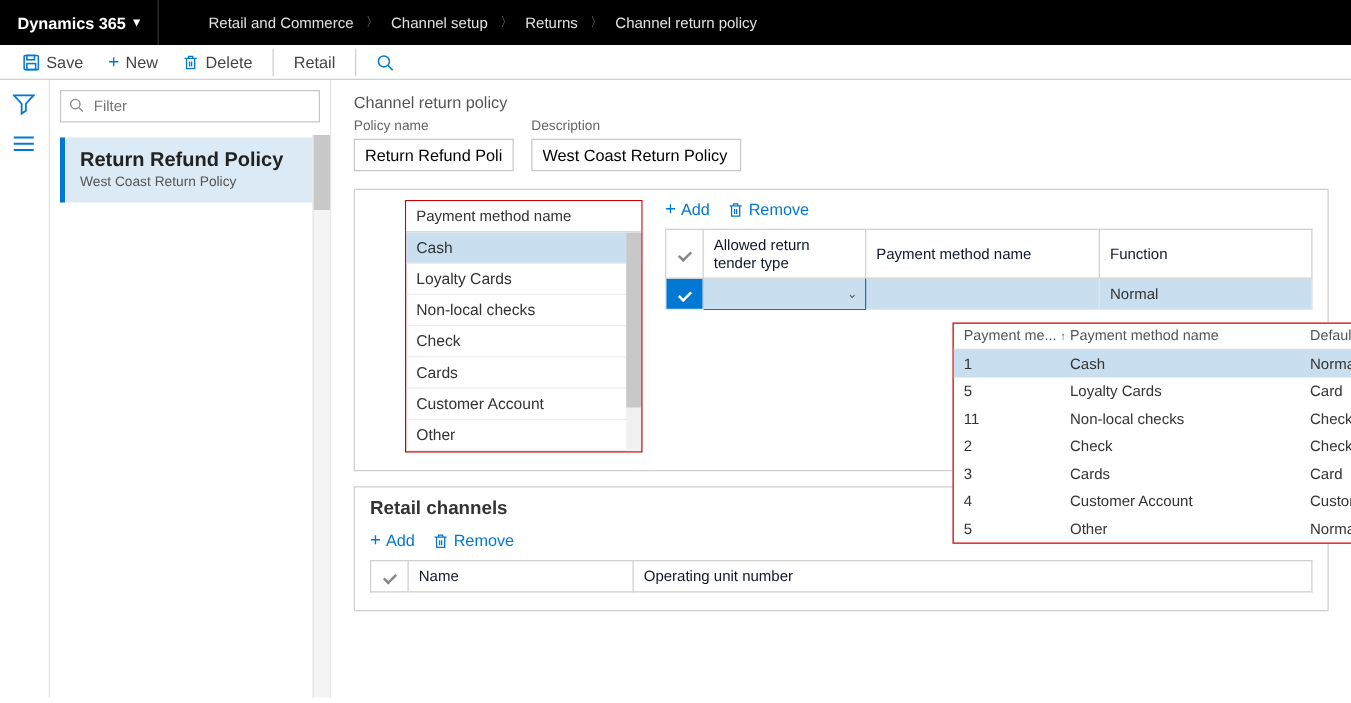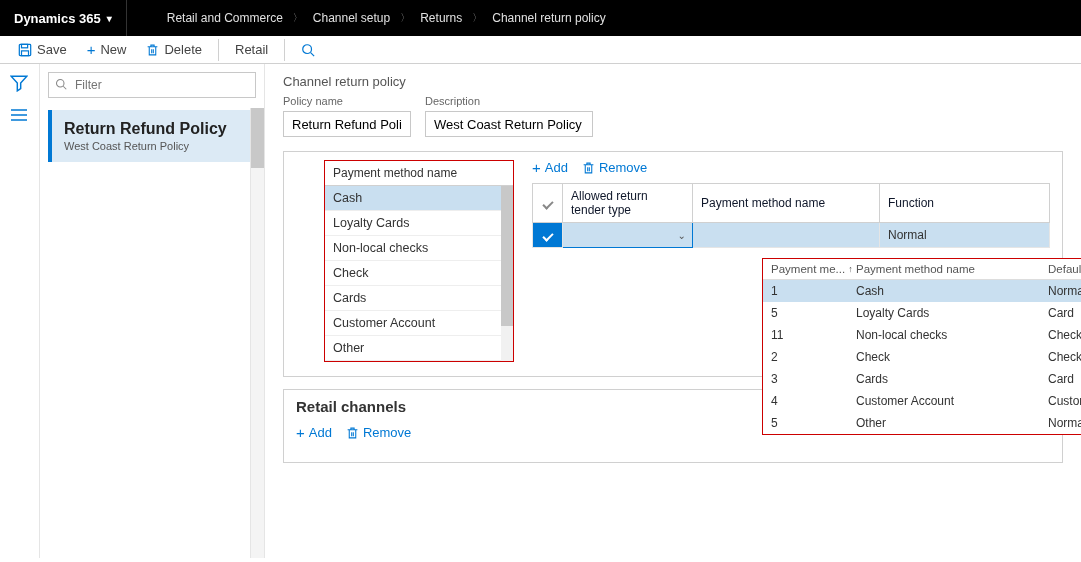--- a/index.html
+++ b/index.html
@@ -504,16 +504,25 @@
           <span>Add</span>
         </span>
         <span class="lnk">
           <svg width="13" height="14" viewBox="0 0 16 16" fill="none" stroke="#0078d4" stroke-width="1.3">
               <path d="M2 4h12M6 4V2h4v2M4 4v10h8V4"></path>
               <path d="M7 7v5M9 7v5"></path>
             </svg>
           <span>Remove</span>
         </span>
       </div>
+      <table class="grid">
+        <thead>
+          <tr>
+            <th class="check-col"><span class="checkglyph" style="color:#888;"></span></th>
+            <th style="width:180px;">Name</th>
+            <th>Operating unit number</th>
+          </tr>
+        </thead>
+      </table>
     </div>
 
   </div>
 </div>
 
 </body></html>

